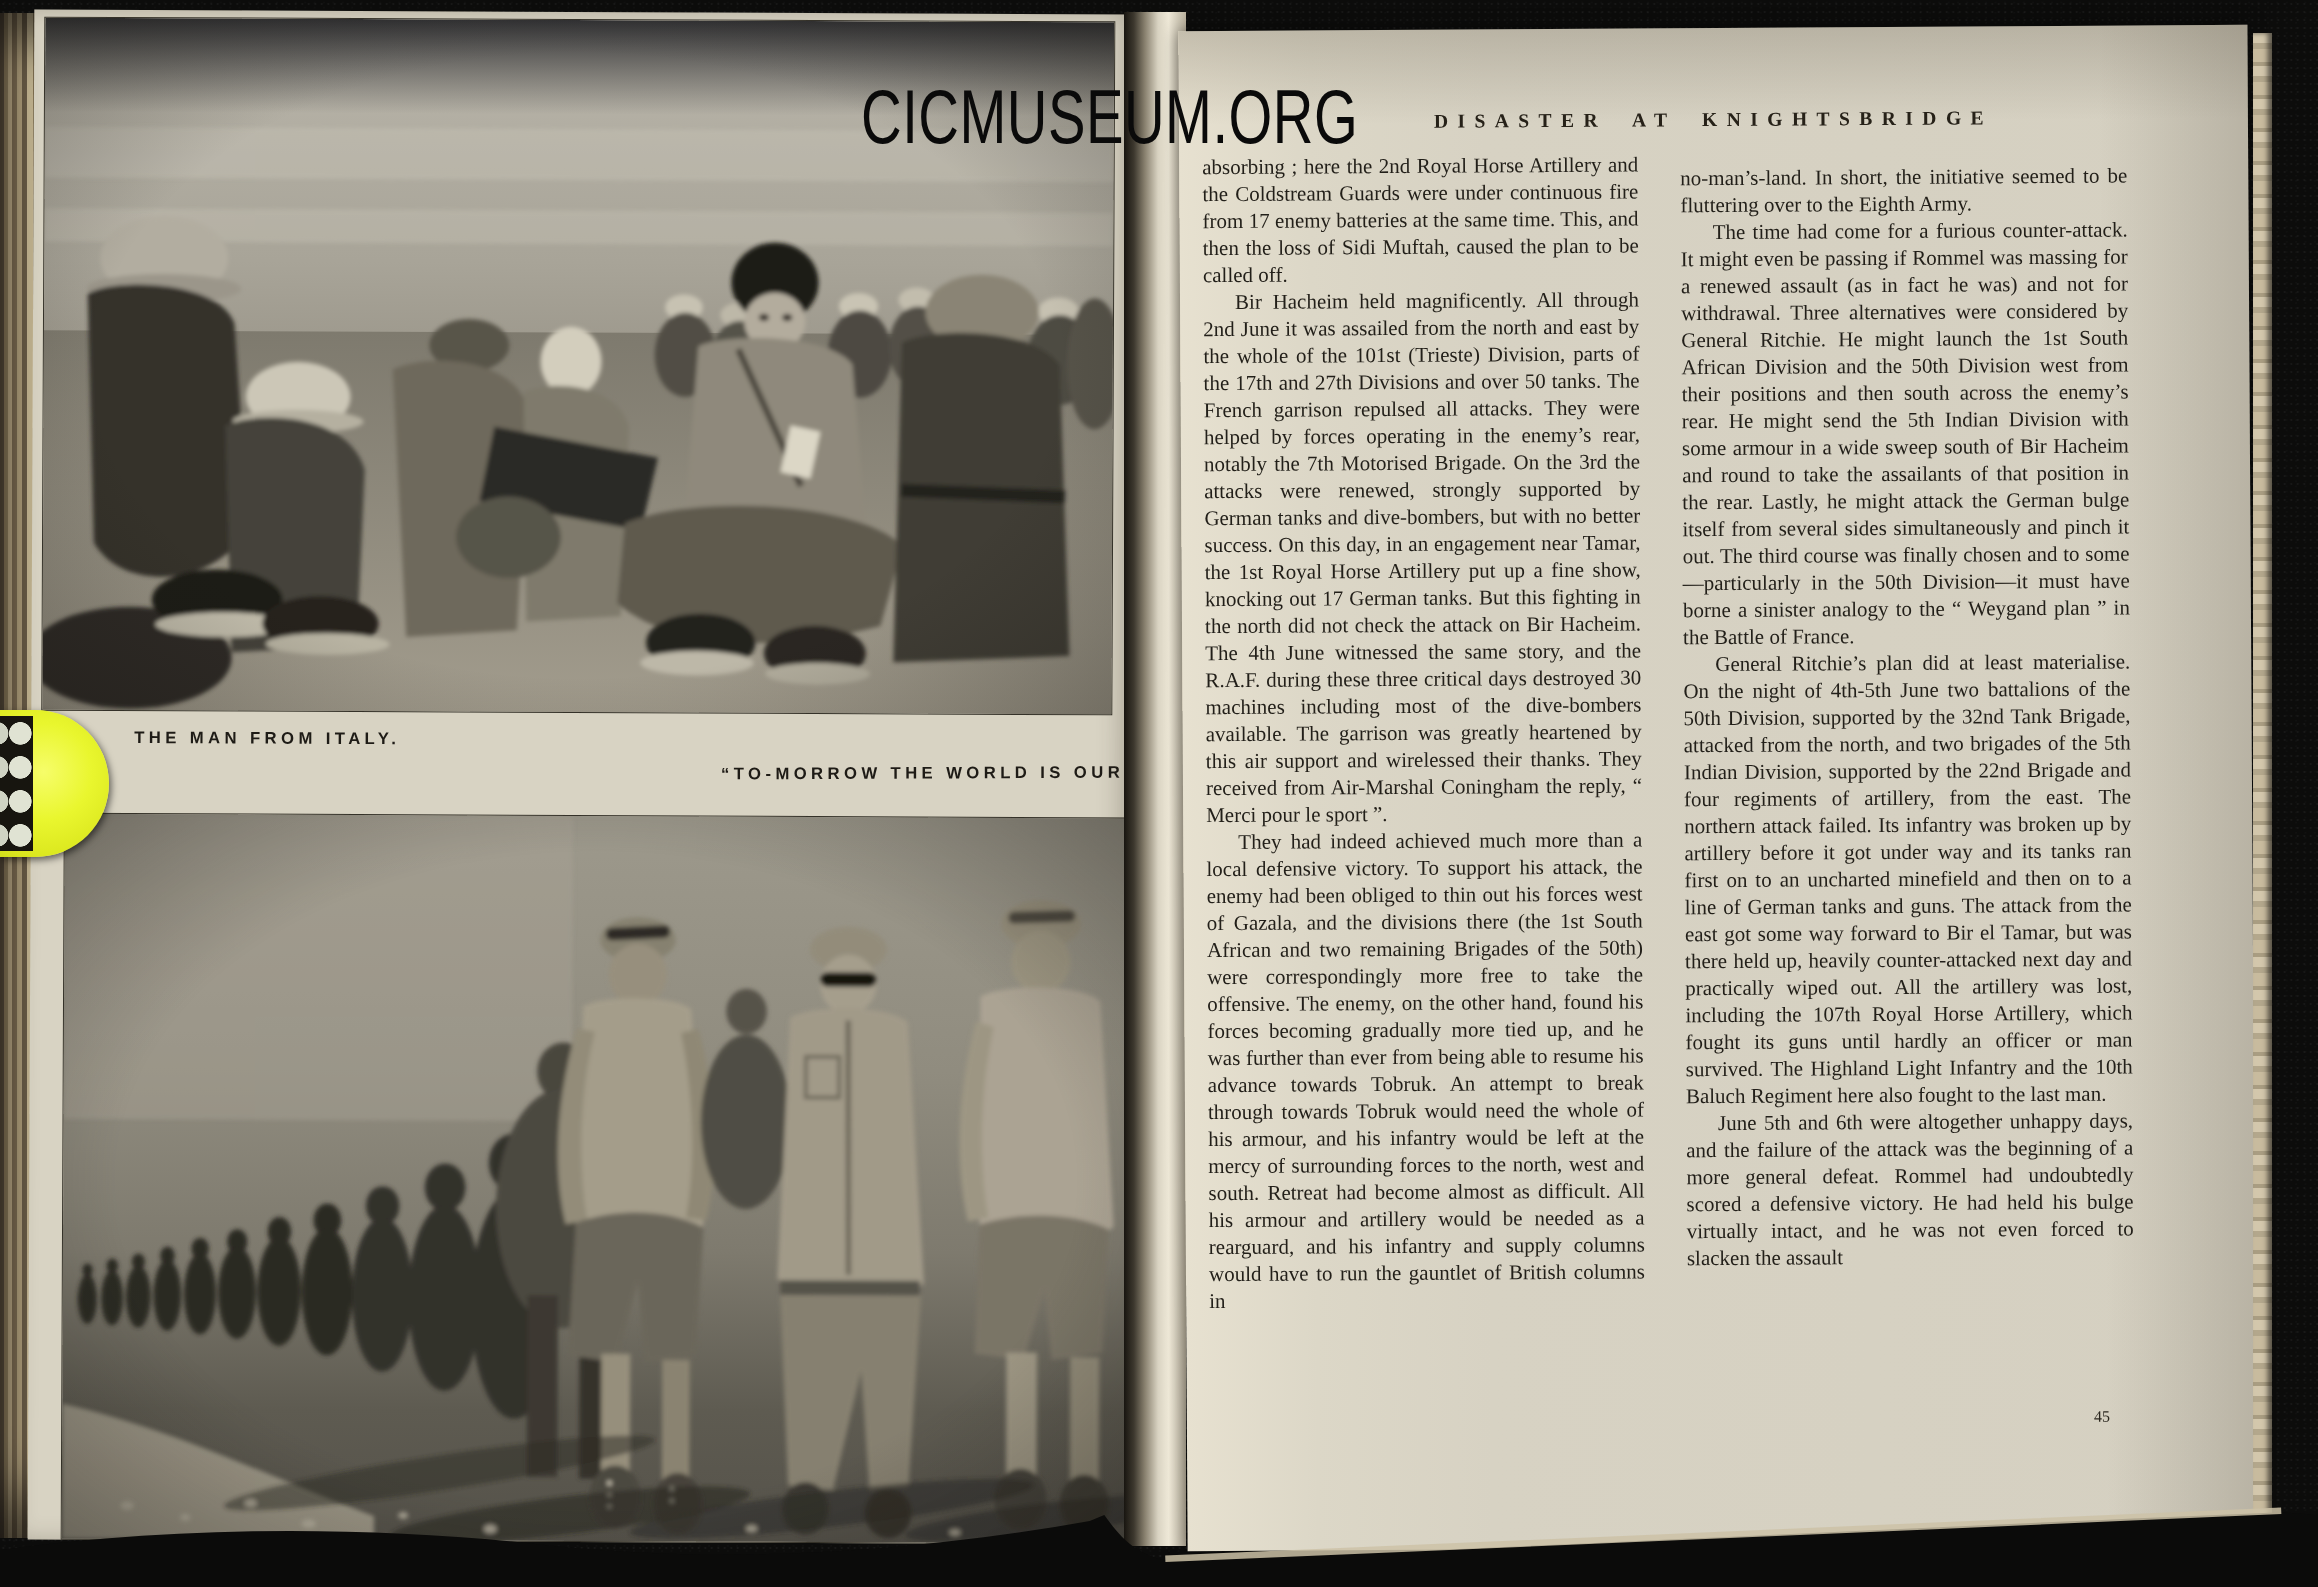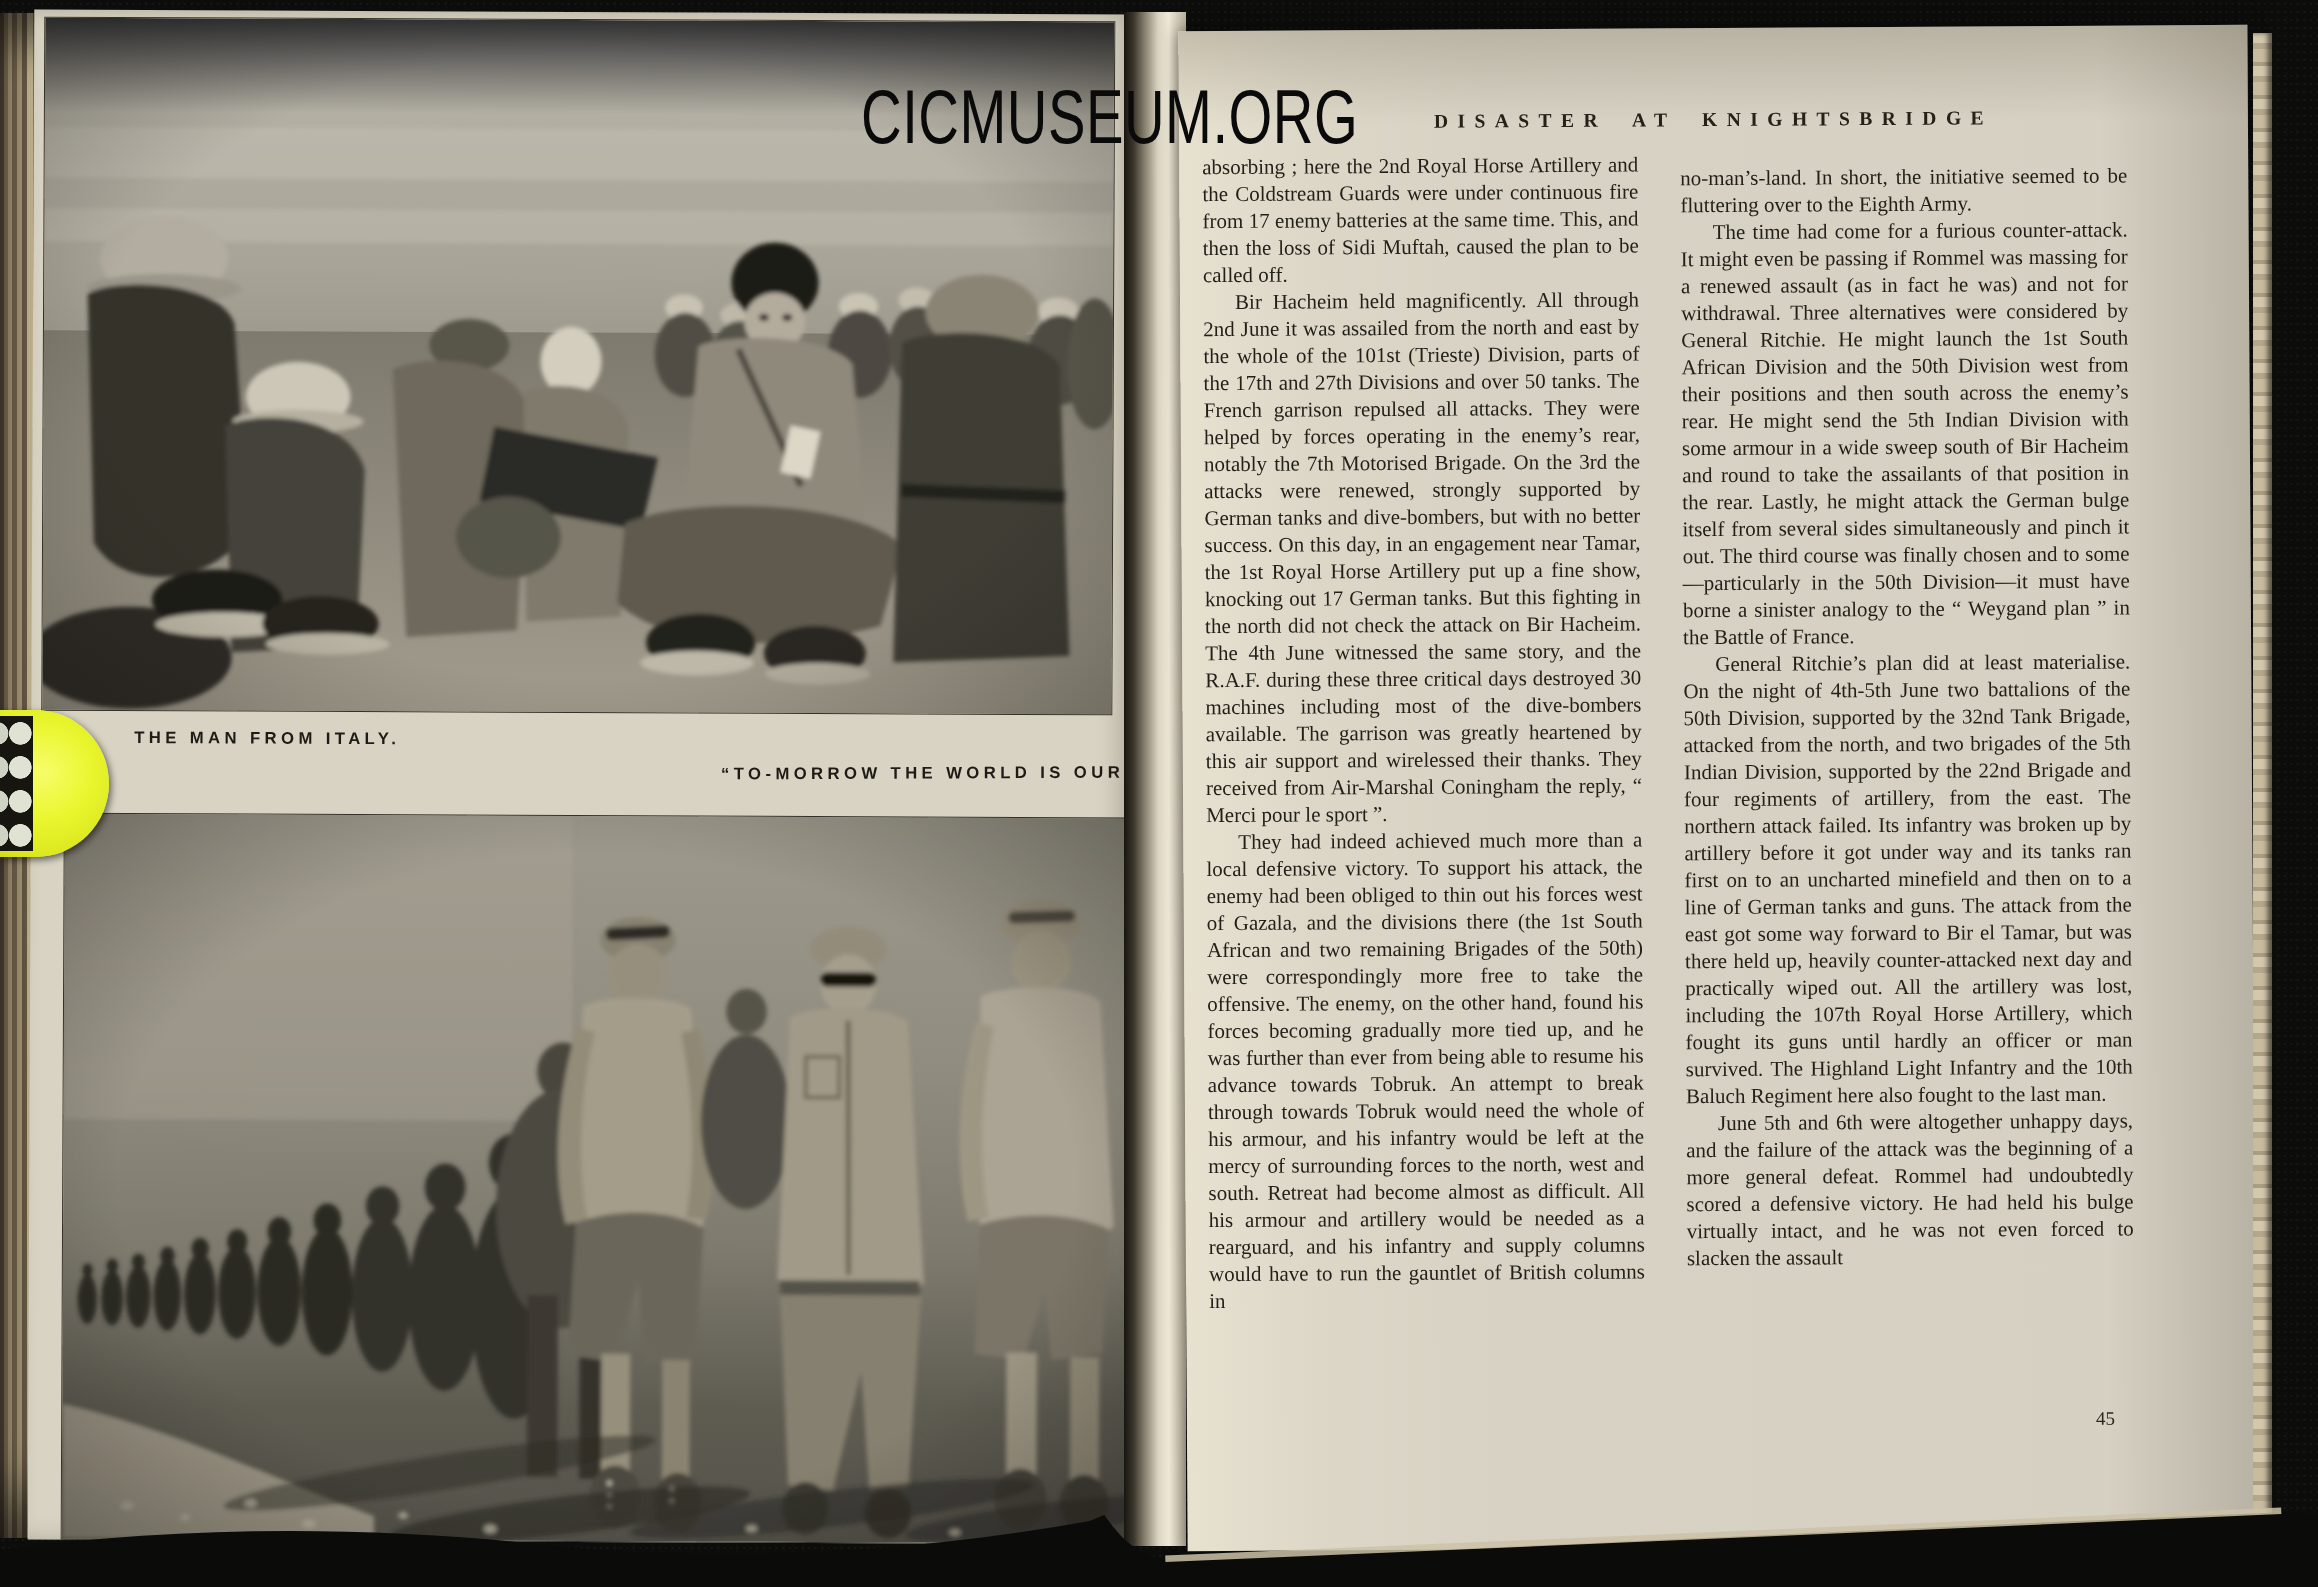--- a/index.html
+++ b/index.html
@@ -46,22 +46,22 @@
       linear-gradient(90deg, rgba(70,62,48,0) 86%, rgba(70,62,48,.2) 100%),
       linear-gradient(90deg,#e7e1d0 0,#dcd7c7 131px,#d7d2c3 305px,#d5d0c1 100%);
     box-shadow:0 0 17.4px rgba(0,0,0,.5);}
   .article-header{left:0;top:81px;width:100%;text-align:center;
     font-size:19.6px;letter-spacing:9.4px;word-spacing:11.6px;color:#262118;font-weight:bold;}
   .col{color:#221f19;font-size:21px;line-height:27px;text-align:justify;}
   .col .bp{margin:0;}
   .col .bp.ind{text-indent:32px;}
   .col-left{left:23px;top:123px;width:436px;}
   .col-right{left:501px;top:137px;width:447px;}
-  .page-number{left:875px;top:1382px;width:87px;text-align:center;
-    font-size:19px;color:#2a261e;}
+  .page-number{left:907px;top:1382px;width:87px;text-align:left;
+    font-size:16px;color:#2a261e;}
 
   
   .page-edges-right{left:2253px;top:33px;width:19px;height:1491px;
     background:repeating-linear-gradient(180deg,#d3c7ac 0 10.2px,#b3a78c 10.2px 16px,#c8bb9e 16px 29px,#a99d82 29px 33px);
     box-shadow:inset -4.4px 0 5.8px rgba(0,0,0,.55);}
 
   
   .marker-tab{left:0;top:710px;width:109px;height:147px;
     background:radial-gradient(circle at 40% 42%, #f6fd6a 0, #e9f62e 45%, #dce81f 78%, #c3cf1a 100%);
     border-radius:0 76px 76px 0;box-shadow:2.2px 2.9px 7.3px rgba(0,0,0,.55);}

